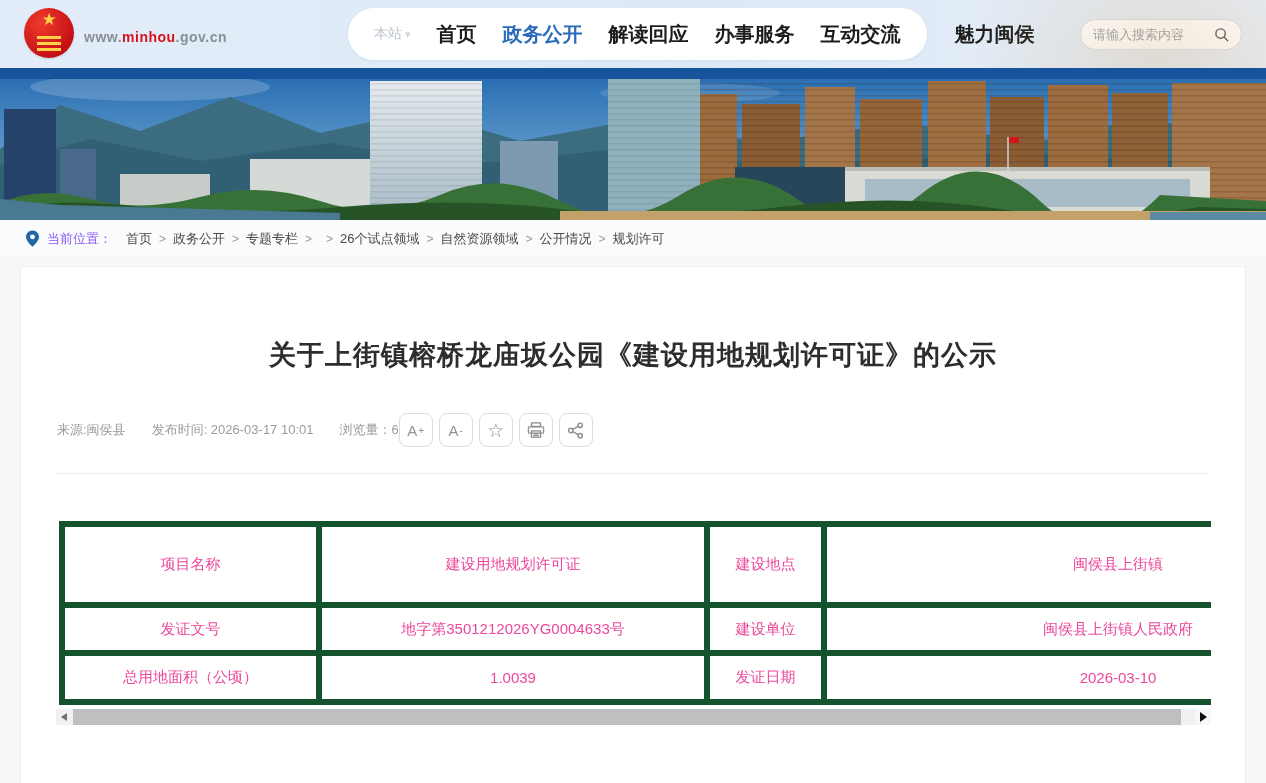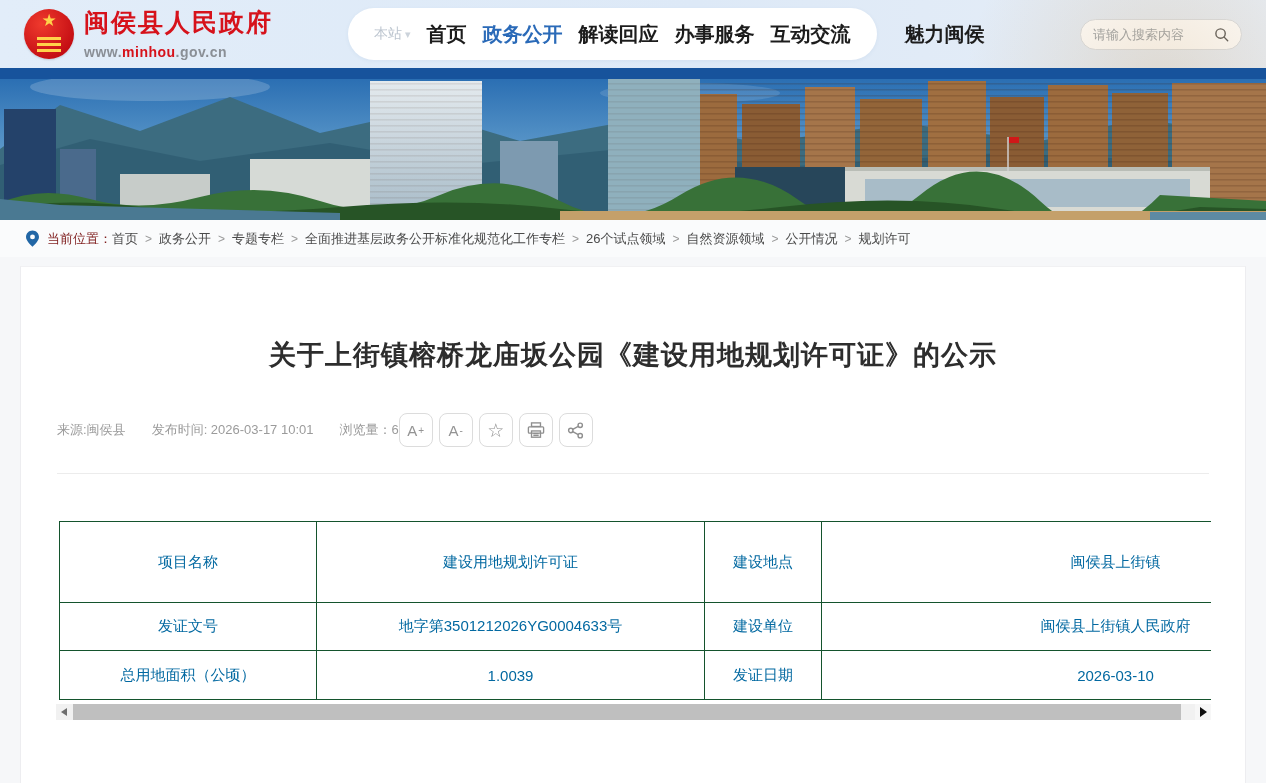--- a/index.html
+++ b/index.html
@@ -16,21 +16,21 @@
   .emblem .star { position:absolute; top:2px; left:0; right:0; text-align:center; color:#ffd24a; font-size:17px; line-height:20px; }
   .emblem .gate { position:absolute; bottom:13px; left:50%; transform:translateX(-50%); width:24px; height:3px; background:#ffd24a;
     box-shadow:0 6px 0 0 #ffd24a, 0 -6px 0 0 #ffd24a; }
   .logo-text { margin-left:10px; }
   .site-name { font-size:25px; font-weight:bold; color:#d6121b; letter-spacing:2px; line-height:28px; }
   .site-url { font-size:14px; letter-spacing:.5px; margin-top:8px; color:#8a8f96; font-weight:bold; }
   .site-url .dom { color:#d6121b; }
 
   .nav-area { position:absolute; left:348px; top:8px; height:52px; display:flex; align-items:center; }
   .nav-pill { height:52px; background:#fff; border-radius:26px; display:flex; align-items:center;
-    padding:0 26px; gap:16px; box-shadow:0 1px 4px rgba(40,80,140,.06); }
+    padding:0 26px; gap:26px; box-shadow:0 1px 4px rgba(40,80,140,.06); }
   .scope { font-size:14px; color:#bcc5cf; display:flex; align-items:center; gap:3px; cursor:pointer; }
   .scope .caret { font-size:11px; color:#ccd3db; }
   .nav-item { font-size:20px; font-weight:bold; color:#1c1c1c; cursor:pointer; white-space:nowrap; }
   .nav-item.active { color:#2a6ab8; }
   .nav-item.outside { margin-left:28px; }
 
   .search { position:absolute; right:24px; top:19px; width:162px; height:31px; background:#fff;
     border:1px solid #d9dee4; border-radius:16px; display:flex; align-items:center; padding:0 12px; }
   .search input { flex:1; border:none; outline:none; font-size:13px; color:#666; background:transparent; min-width:0;
     font-family:inherit; }
@@ -40,42 +40,42 @@
   .blue-strip { height:11px; background:#17539c; }
 
   
   .banner { height:141px; overflow:hidden; line-height:0; }
   .banner svg { width:1266px; height:141px; }
 
   
   .crumb-bar { height:37px; display:flex; align-items:center; padding-left:26px; background:#fafbfc;
     font-size:13px; color:#555; }
   .crumb-bar .pin { margin-right:8px; display:flex; }
-  .crumb-label { color:#7f1d1d; margin-right:0; }
+  .crumb-label { color:#8b5cf6; margin-right:14px; }
   .crumb-item { color:#4a4a4a; cursor:pointer; white-space:nowrap; }
   .crumb-sep { color:#999; margin:0 7px; font-size:12px; }
 
   
   .card { margin:9px 20px; background:#fff; border:1px solid #ededf0; border-top-color:#f1f1f3;
     height:526px; position:relative; }
   .article-title { text-align:center; padding-top:70px; font-size:27px; font-weight:bold; color:#2d2d2d; letter-spacing:1px; }
   .meta-row { margin-top:40px; padding:0 36px; display:flex; justify-content:flex-start; align-items:center; }
   .meta-left { display:flex; gap:26px; font-size:13px; color:#9b9b9b; align-items:center; }
   .tools { display:flex; gap:6px; }
   .tool-btn { width:34px; height:34px; border:1px solid #dcdcdc; border-radius:8px; background:#fff;
     display:flex; align-items:center; justify-content:center; color:#949494; font-size:15px; cursor:pointer; }
   .tool-btn sup { font-size:10px; margin-left:1px; }
   .tool-btn .star-glyph { font-size:19px; line-height:19px; color:#8f8f8f; }
   .divider { margin:26px 36px 0 36px; height:1px; background:#ececec; }
 
   
   .table-wrap { margin:47px 0 0 38px; width:1152px; overflow:hidden; }
   table.info { border-collapse:collapse; table-layout:fixed; width:1350px; }
-  table.info td { border:1px solid #14532d; text-align:center; vertical-align:middle;
-    font-size:15px; color:#0369a1; padding:0 6px; }
+  table.info td { border:6px solid #14532d; text-align:center; vertical-align:middle;
+    font-size:15px; color:#ec4899; padding:0 6px; }
   .r1 td { height:81px; }
   .r2 td { height:48px; }
   .r3 td { height:49px; }
   .c1 { width:257px; } .c2 { width:388px; } .c3 { width:117px; } .c4 { width:588px; }
 
   
   .hscroll { position:relative; margin:4px 0 0 35px; width:1155px; height:16px; background:#f1f1f1; }
   .hs-btn { position:absolute; top:0; width:16px; height:16px; background:#f1f1f1;
     display:flex; align-items:center; justify-content:center; cursor:pointer; }
   .hs-btn.left { left:0; }
@@ -87,21 +87,20 @@
 </head>
 <body>
 
 <div class="header">
   <div class="logo">
     <div class="emblem">
       <div class="star">★</div>
       <div class="gate"></div>
     </div>
     <div class="logo-text">
-      <div class="site-name">闽侯县人民政府</div>
       <div class="site-url"><span>www.</span><span class="dom">minhou</span><span>.gov.cn</span></div>
     </div>
   </div>
 
   <div class="nav-area">
     <div class="nav-pill">
       <div class="scope">
         <span>本站</span>
         <span class="caret">▾</span>
       </div>
@@ -193,21 +192,20 @@
         <path d="M8 0C3.6 0 0 3.6 0 8c0 5.4 8 12 8 12s8-6.6 8-12c0-4.4-3.6-8-8-8zm0 11a3 3 0 110-6 3 3 0 010 6z" fill="#2166a5"></path>
       </svg>
   </span>
   <span class="crumb-label">当前位置：</span>
   <span class="crumb-item">首页</span>
   <span class="crumb-sep">&gt;</span>
   <span class="crumb-item">政务公开</span>
   <span class="crumb-sep">&gt;</span>
   <span class="crumb-item">专题专栏</span>
   <span class="crumb-sep">&gt;</span>
-  <span class="crumb-item">全面推进基层政务公开标准化规范化工作专栏</span>
   <span class="crumb-sep">&gt;</span>
   <span class="crumb-item">26个试点领域</span>
   <span class="crumb-sep">&gt;</span>
   <span class="crumb-item">自然资源领域</span>
   <span class="crumb-sep">&gt;</span>
   <span class="crumb-item">公开情况</span>
   <span class="crumb-sep">&gt;</span>
   <span class="crumb-item">规划许可</span>
 </div>
 

